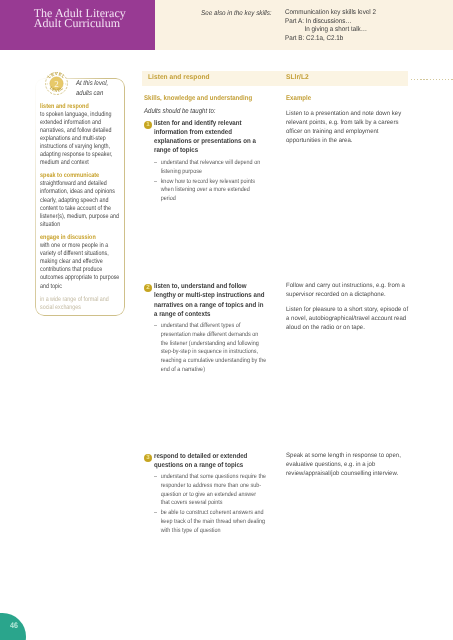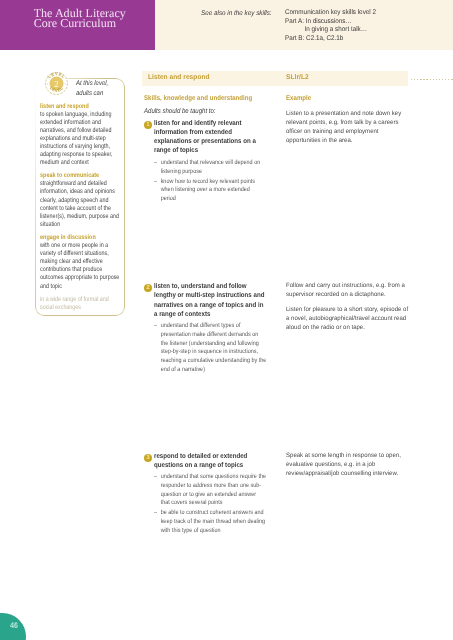--- a/index.html
+++ b/index.html
@@ -61,21 +61,21 @@
 </style>
 </head>
 <body>
 
 <div class="page">
 
   <div class="hdr-cream"></div>
   <div class="hdr-purple"></div>
   <div class="hdr-title">
     <div>The Adult Literacy</div>
-    <div>Core Curriculum</div>
+    <div>Adult Curriculum</div>
   </div>
   <div class="see-also">See also in the key skills:</div>
   <div class="ks">
       <div>Communication key skills level 2</div>
       <div>Part A: In discussions…</div>
       <div class="ind">In giving a short talk…</div>
       <div>Part B: C2.1a, C2.1b</div>
     </div>
 
   <div class="sb-box"></div>

